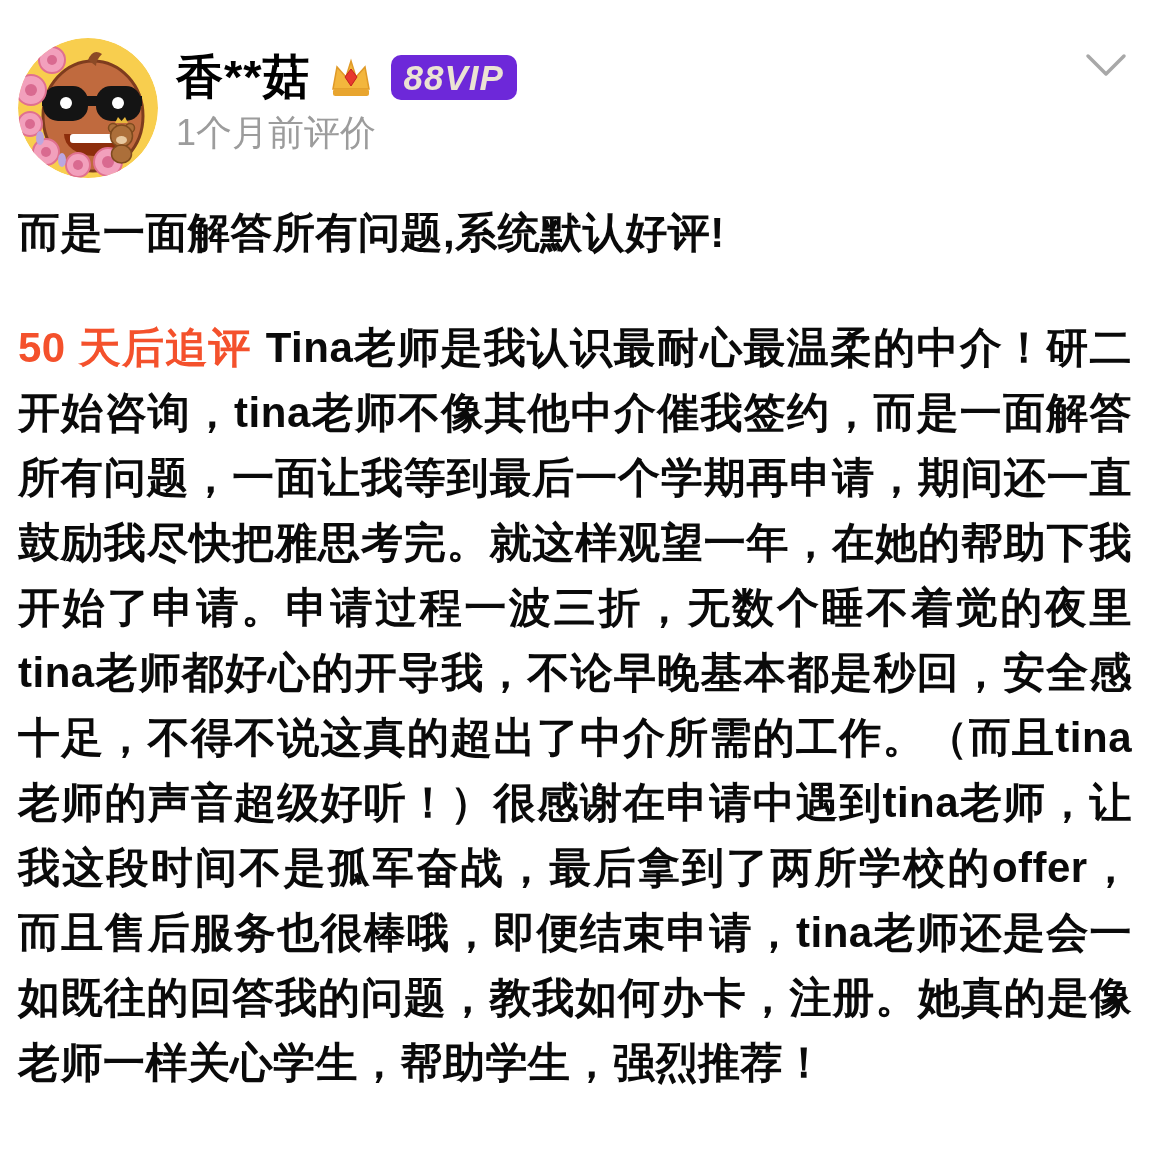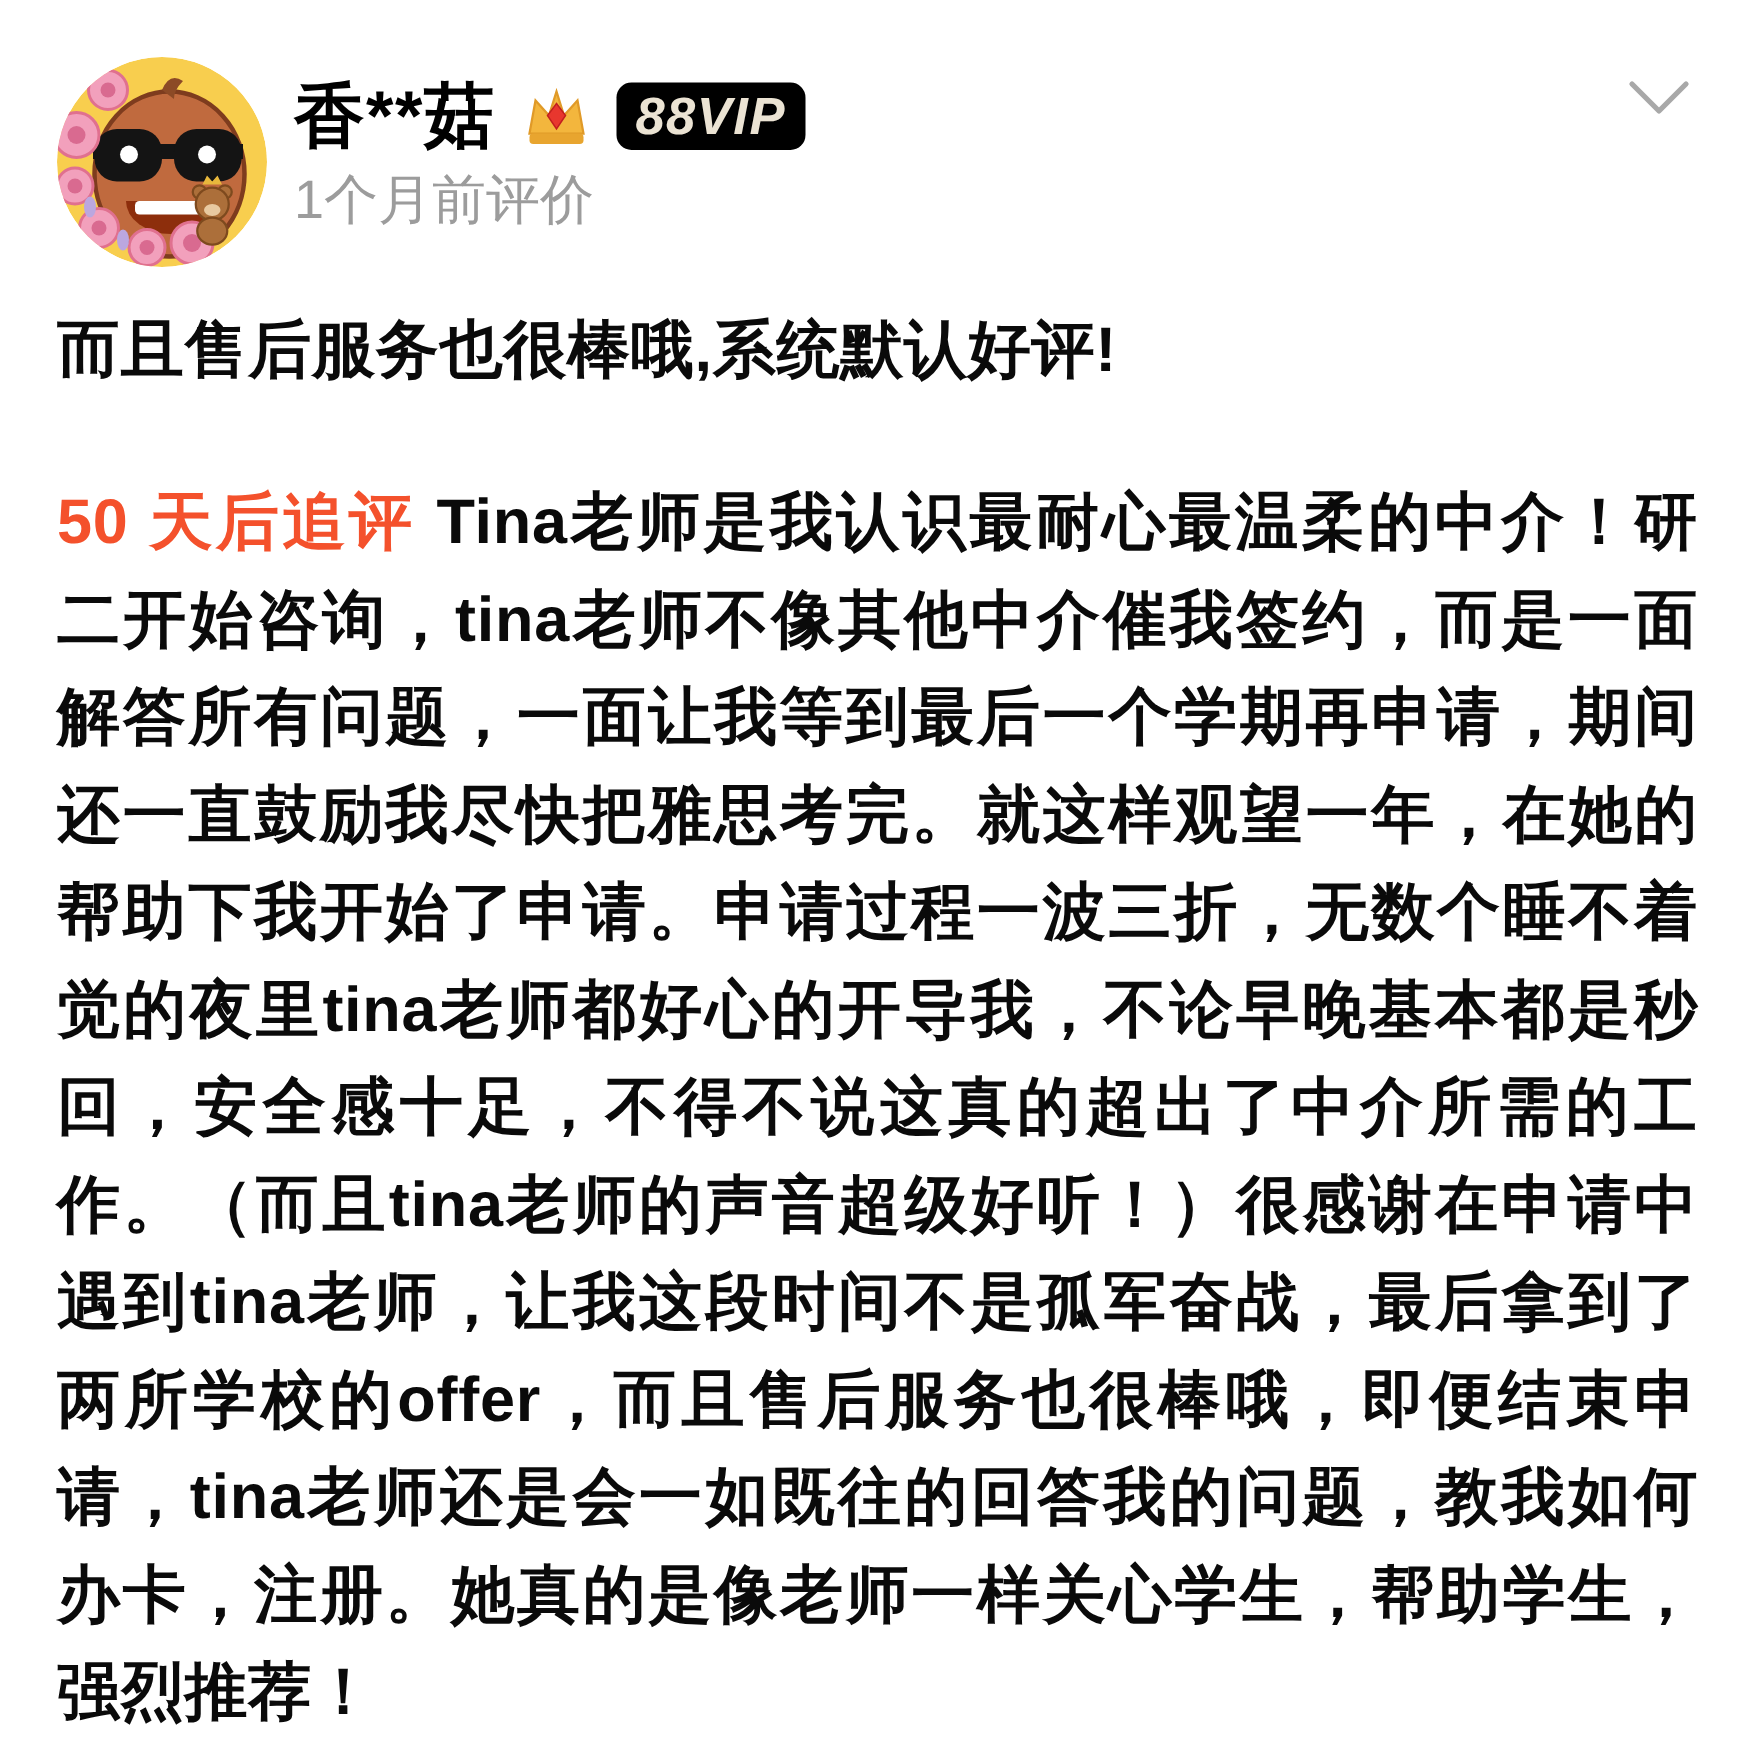--- a/index.html
+++ b/index.html
@@ -6,21 +6,21 @@
     margin: 0;
     padding: 0;
     background: #ffffff;
     font-family: "Liberation Sans", "DejaVu Sans", sans-serif;
   }
   .review-card {
     position: relative;
     width: 1170px;
     height: 1170px;
     box-sizing: border-box;
-    padding: 38px 38px 0 38px;
+    padding: 38px 38px 0 18px;
     background: #ffffff;
     overflow: hidden;
   }
   .header {
     display: flex;
     align-items: flex-start;
     margin-bottom: 22px;
   }
   .avatar {
     width: 140px;
@@ -45,21 +45,21 @@
     letter-spacing: 1px;
   }
   .crown-icon { width: 48px; height: 44px; display: inline-block; }
   .vip-badge {
     display: inline-flex;
     align-items: center;
     justify-content: center;
     height: 45px;
     padding: 0 13px;
     border-radius: 10px;
-    background: #000000;
+    background: #6d28d9;
     color: #EBE3D3;
     font-size: 35px;
     font-weight: 700;
     font-style: italic;
     letter-spacing: 1px;
   }
   .timestamp {
     margin-top: 0;
     font-size: 36px;
     font-weight: 400;
@@ -152,17 +152,17 @@
       </div>
       <div class="timestamp">1个月前评价</div>
     </div>
 
     <svg class="chevron" viewBox="0 0 44 28">
       <polyline points="4,4 22,22 40,4" fill="none" stroke="#A8A8A8" stroke-width="3.5" stroke-linecap="round" stroke-linejoin="round"></polyline>
     </svg>
   </div>
 
   <div class="review-body">
-    <p class="p-default">而且售后服务也很棒哦,系统默认好评!</p>
+    <p class="p-default">而是一面解答所有问题,系统默认好评!</p>
     <p class="p-followup"><span class="followup-label">50 天后追评</span><span>Tina老师是我认识最耐心最温柔的中介！研二开始咨询，tina老师不像其他中介催我签约，而是一面解答所有问题，一面让我等到最后一个学期再申请，期间还一直鼓励我尽快把雅思考完。就这样观望一年，在她的帮助下我开始了申请。申请过程一波三折，无数个睡不着觉的夜里tina老师都好心的开导我，不论早晚基本都是秒回，安全感十足，不得不说这真的超出了中介所需的工作。（而且tina老师的声音超级好听！）很感谢在申请中遇到tina老师，让我这段时间不是孤军奋战，最后拿到了两所学校的offer，而且售后服务也很棒哦，即便结束申请，tina老师还是会一如既往的回答我的问题，教我如何办卡，注册。她真的是像老师一样关心学生，帮助学生，强烈推荐！</span></p>
   </div>
 
 </div>
 
 </body></html>

